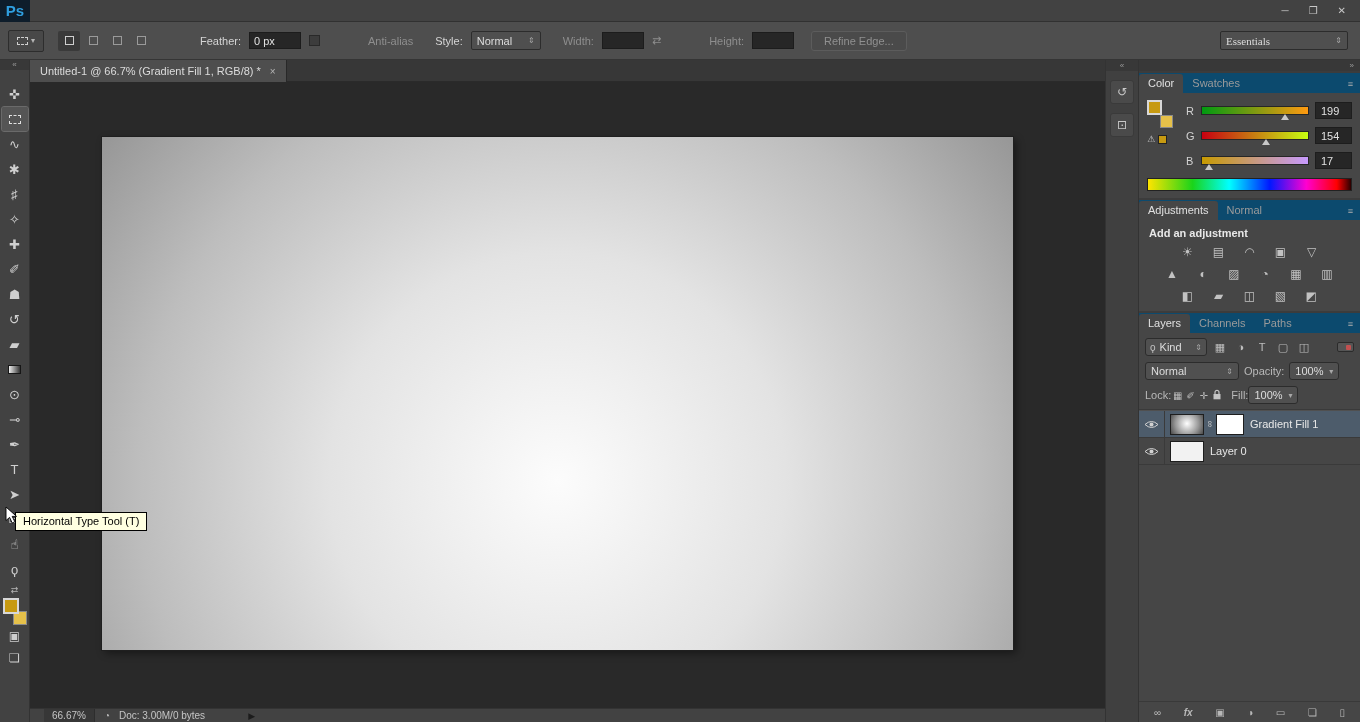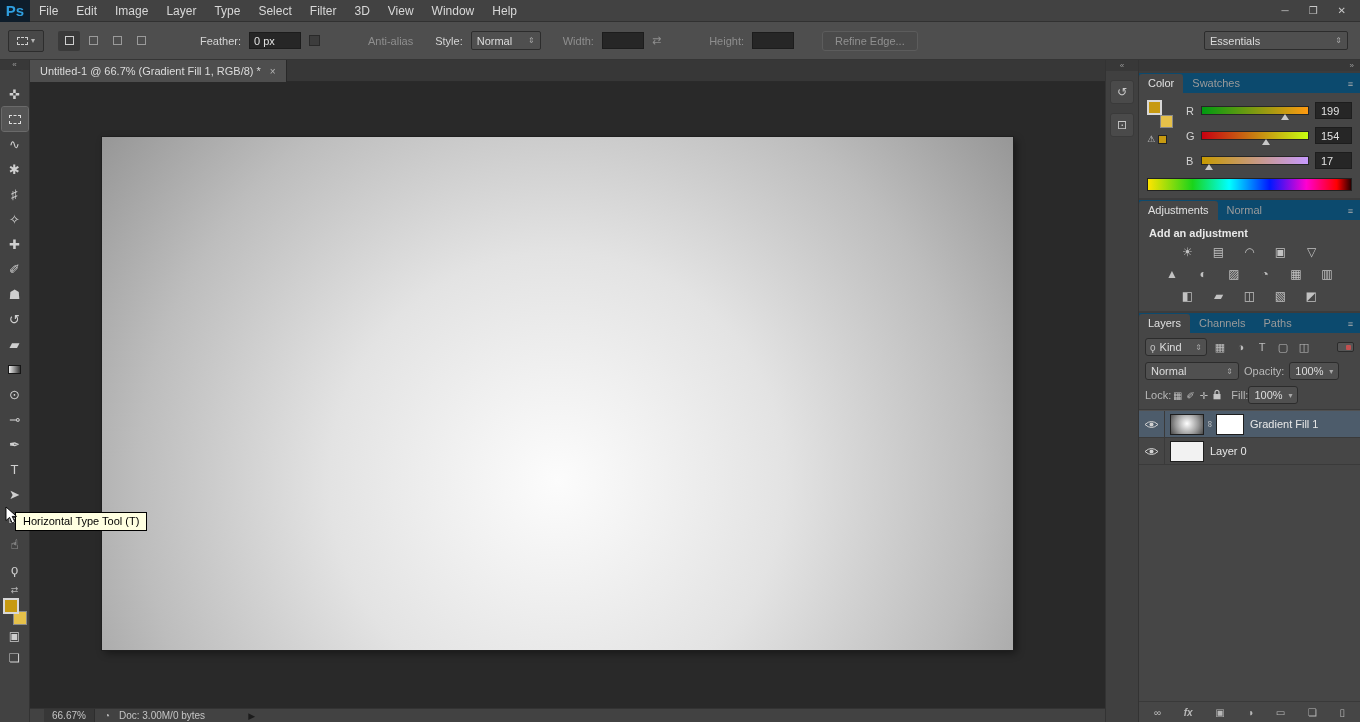--- a/index.html
+++ b/index.html
@@ -34,21 +34,21 @@
   .txt { width:52px; height:17px; background:#262626; border:1px solid #1c1c1c; color:#e2e2e2;
          font-size:11px; padding:0 4px; font-family:inherit; }
   .txt.short { width:42px; }
   .checkbox { width:11px; height:11px; background:#3c3c3c; border:1px solid #292929; display:inline-block; }
   .select { height:19px; background:#4f4f4f; border:1px solid #2c2c2c; border-radius:2px; display:flex;
             align-items:center; padding:0 5px; gap:8px; font-size:11px; color:#dcdcdc; }
   .select .stepper { font-size:8px; color:#a8a8a8; margin-left:auto; }
   .style-select { width:70px; }
   .refine { height:20px; padding:0 12px; background:#4a4a4a; border:1px solid #5c5c5c; border-radius:3px;
             color:#909090; font-size:11px; font-family:inherit; }
-  .workspace { margin-left:auto; width:144px; margin-right:4px; }
+  .workspace { margin-left:auto; width:128px; margin-right:4px;font-family:Liberation Serif, serif; }
 
   
   .toolbar { position:absolute; left:0; top:60px; bottom:0; width:30px; background:#424242;
              border-right:1px solid #333; display:flex; flex-direction:column; align-items:center; z-index:3; }
   .tb-collapse { width:100%; height:10px; background:#383838; color:#9a9a9a; font-size:8px;
                  text-align:center; line-height:10px; }
   .tools { display:flex; flex-direction:column; gap:1px; padding-top:12px; align-items:center; }
   .tool { width:26px; height:24px; display:grid; place-items:center; color:#cfcfcf; font-size:13px; cursor:default; }
   .tool span { pointer-events:none; }
   .tool.selected { background:#555; outline:1px solid #6a6a6a; border-radius:2px; }
@@ -166,33 +166,20 @@
   .layers-bottom { height:21px; border-top:1px solid #393939; display:flex; align-items:center;
                    justify-content:space-between; padding:0 15px; color:#b8b8b8; font-size:10px; }
   .lb-icon { cursor:default; }
   .lb-fx { font-style:italic; font-weight:bold; font-size:10px; }
 </style>
 </head>
 <body>
 
 <header class="menubar">
   <span class="logo">Ps</span>
-  <nav class="menus">
-    <span class="menu">File</span>
-    <span class="menu">Edit</span>
-    <span class="menu">Image</span>
-    <span class="menu">Layer</span>
-    <span class="menu">Type</span>
-    <span class="menu">Select</span>
-    <span class="menu">Filter</span>
-    <span class="menu">3D</span>
-    <span class="menu">View</span>
-    <span class="menu">Window</span>
-    <span class="menu">Help</span>
-  </nav>
   <div class="wincontrols">
     <span>─</span>
     <span>❐</span>
     <span>✕</span>
   </div>
 </header>
 
 <div class="optionsbar">
   <div class="preset">
     <span class="mini-marquee"></span>
@@ -219,21 +206,21 @@
   <label class="obar-label" style="margin-left:14px">Style:</label>
   <div class="select style-select">
     <span>Normal</span>
     <span class="stepper">⇕</span>
   </div>
   <label class="obar-label dim" style="margin-left:14px">Width:</label>
   <input class="txt short" style="">
   <span class="dim">⇄</span>
   <label class="obar-label dim">Height:</label>
   <input class="txt short" style="">
-  <button class="refine" style="margin-left:20px">Refine Edge...</button>
+  <button class="refine" style="margin-left:9px">Refine Edge...</button>
   <div class="select workspace">
     <span>Essentials</span>
     <span class="stepper">⇕</span>
   </div>
 </div>
 
 <aside class="toolbar">
   <div class="tb-collapse">«</div>
   <div class="tools">
     <div class="tool">

